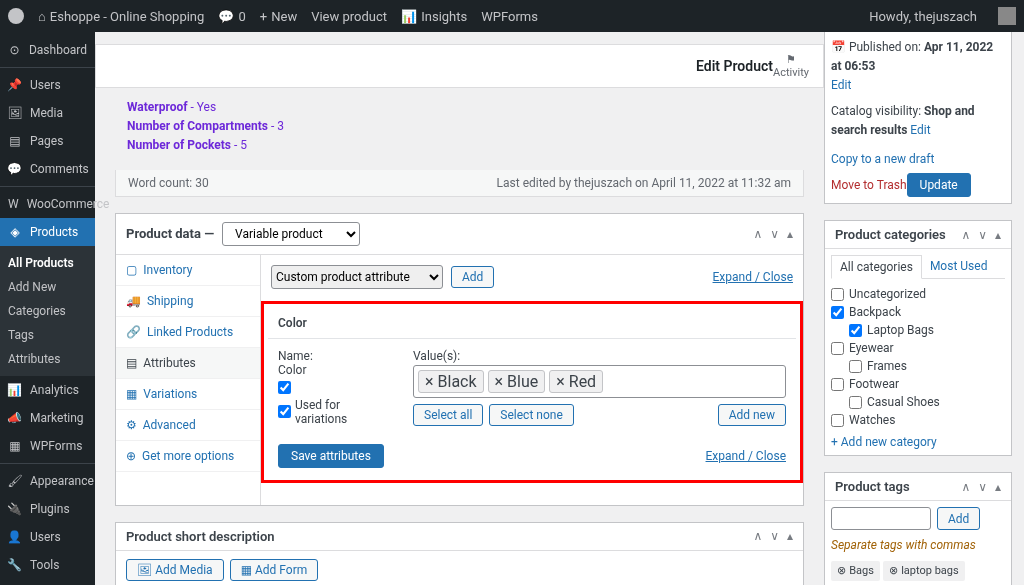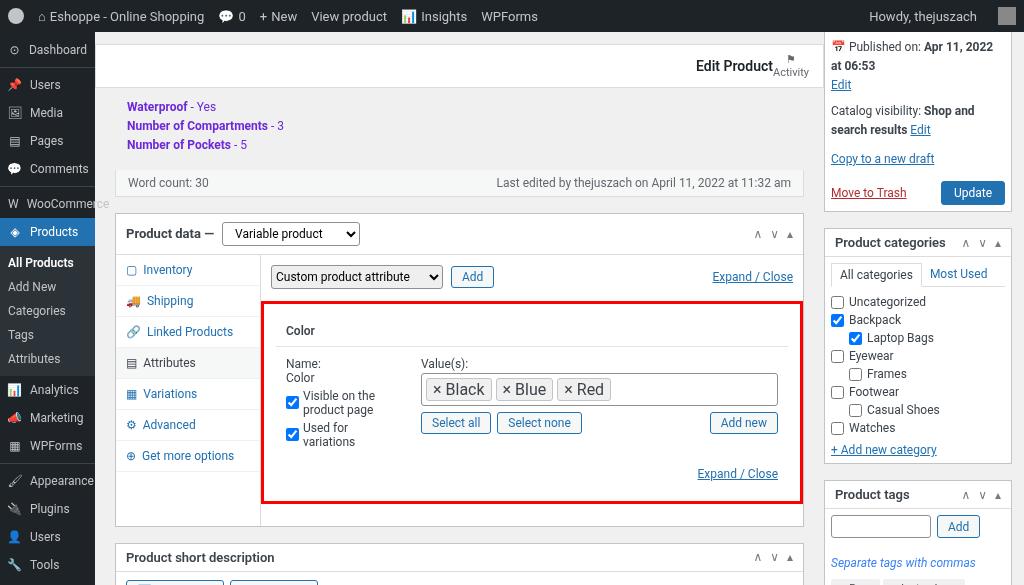--- a/index.html
+++ b/index.html
@@ -38,32 +38,32 @@
 .product-data-body { display: flex; }
 .wc-tabs { width: 145px; border-right: 1px solid #dcdcde; background: #fff; }
 .wc-tab { padding: 8px 10px; font-size: 12px; border-bottom: 1px solid #f0f0f1; cursor: pointer; display: flex; align-items: center; gap: 6px; color: #2271b1; }
 .wc-tab.active { background: #f6f7f7; color: #3c434a; }
 .wc-panel { flex: 1; padding: 10px; }
 .attr-top { display: flex; align-items: center; gap: 8px; margin-bottom: 10px; }
 .attr-top select { border: 1px solid #8c8f94; border-radius: 3px; padding: 3px 16px 3px 0; font-size: 12px; }
 .btn-sm { border: 1px solid #2271b1; color: #2271b1; background: #f6f7f7; padding: 3px 10px; border-radius: 3px; font-size: 12px; cursor: pointer; }
 .btn-primary { background: #2271b1; color: #fff; border: 1px solid #2271b1; padding: 4px 12px; border-radius: 3px; font-size: 12px; cursor: pointer; }
 .expand-link { color: #2271b1; text-decoration: underline; font-size: 12px; cursor: pointer; margin-left: auto; }
-.highlight-area { border: 3px solid #ff0000; padding: 12px; margin: 12px -10px; }
+.highlight-area { border: 3px solid #ff0000; padding: 4px; margin: 12px -10px; }
 .attr-section-head { font-weight: 600; font-size: 12px; padding: 8px 10px; border-bottom: 1px solid #e2e4e7; }
 .attr-body { display: flex; gap: 20px; padding: 10px; }
 .attr-left { width: 115px; font-size: 12px; }
 .attr-left label { display: flex; align-items: center; gap: 4px; margin-top: 4px; }
 .tag-input { border: 1px solid #8c8f94; padding: 4px; border-radius: 3px; min-height: 28px; display: flex; gap: 4px; flex-wrap: wrap; }
 .tag { background: #f0f0f1; border: 1px solid #c3c4c7; border-radius: 3px; padding: 1px 6px; font-size: 16px; }
 .attr-actions { display: flex; gap: 6px; margin-top: 6px; align-items: center; }
 .save-bar { padding: 8px 10px; display: flex; align-items: center; }
 .media-row { padding: 8px 0; display: flex; gap: 6px; }
 .side-box-text { font-size: 12px; line-height: 1.6; }
-.side-link { color: #2271b1; text-decoration: underline; cursor: pointer; font-size: 12px; }
+.side-link { color: #2271b1; cursor: pointer; font-size: 12px; }
 .side-link-red { color: #b32d2e; }
 .cat-tabs { display: flex; border-bottom: 1px solid #dcdcde; font-size: 12px; }
 .cat-tab { padding: 4px 8px; cursor: pointer; }
 .cat-tab.active { border: 1px solid #dcdcde; border-bottom: 1px solid #fff; margin-bottom: -1px; }
 .cat-list { padding: 6px 0; font-size: 12px; }
 .cat-list label { display: flex; align-items: center; gap: 5px; padding: 2px 0; }
 .cat-list .indent { padding-left: 18px; }
 input[type=text].tag-text { width: 100px; border: 1px solid #8c8f94; padding: 3px; border-radius: 3px; }
 .pill { background: #f0f0f1; padding: 1px 6px; border-radius: 2px; font-size: 11px; display: inline-flex; align-items: center; gap: 3px; }
 </style>
@@ -224,21 +224,20 @@
             </div>
 
             <div class="highlight-area">
               <div class="attr-section-head">Color</div>
               <div class="attr-body">
                 <div class="attr-left">
                   <div>Name:</div>
                   <div>Color</div>
                   <label>
                       <input type="checkbox" checked="" style="">
-                      <span>Visible on the product page</span>
                     </label>
                   <label>
                       <input type="checkbox" checked="" style="">
                       <span>Used for variations</span>
                     </label>
                 </div>
                 <div style="flex:1">
                   <div style="font-size:12px;margin-bottom:2px">Value(s):</div>
                   <div class="tag-input">
                     <span class="tag">× <span>Black</span></span>
@@ -246,20 +245,21 @@
                     <span class="tag">× <span>Red</span></span>
                   </div>
                   <div class="attr-actions">
                     <button class="btn-sm">Select all</button>
                     <button class="btn-sm">Select none</button>
                     <button class="btn-sm" style="margin-left:auto">Add new</button>
                   </div>
                 </div>
               </div>
               <div class="save-bar">
+                <button class="btn-primary">Save attributes</button>
                 <span class="expand-link">Expand / Close</span>
               </div>
             </div>
           </div>
         </div>
       </div>
 
       <div class="postbox">
         <div class="postbox-header">
           <h2>Product short description</h2>
@@ -279,21 +279,21 @@
       </div>
     </div>
 
     <div class="right-col">
       <div class="postbox" style="border-top:none">
         <div class="postbox-inside side-box-text">
           <div>📅 <span>Published on: </span><b>Apr 11, 2022 at 06:53</b></div>
           <span class="side-link">Edit</span>
           <div style="margin-top:6px"><span>Catalog visibility: </span><b>Shop and search results</b> <span class="side-link">Edit</span></div>
           <div style="margin-top:10px"><span class="side-link">Copy to a new draft</span></div>
-          <div style="display:flex;justify-content:space-between;align-items:center;margin-top:12px">
+          <div style="display:flex;align-items:center;margin-top:4px">
             <span class="side-link side-link-red">Move to Trash</span>
             <button class="btn-primary">Update</button>
           </div>
         </div>
       </div>
 
       <div class="postbox">
         <div class="postbox-header">
             <h2>Product categories</h2>
             <div class="postbox-controls">
@@ -352,21 +352,21 @@
               <span>∧</span>
               <span>∨</span>
               <span>▴</span>
             </div>
           </div>
         <div class="postbox-inside side-box-text">
           <div style="display:flex;gap:6px">
             <input type="text" class="tag-text" style="">
             <button class="btn-sm">Add</button>
           </div>
-          <div style="margin-top:16px;font-style:italic;color:#3b82f6">Separate tags with commas</div>
+          <div style="margin-top:6px;font-style:italic;color:#a16207">Separate tags with commas</div>
           <div style="margin-top:6px">
             <span class="pill">⊗ <span>Bags</span></span>
             <span class="pill">⊗ <span>laptop bags</span></span>
           </div>
 
         </div>
       </div>
 
     </div>
   </div>

